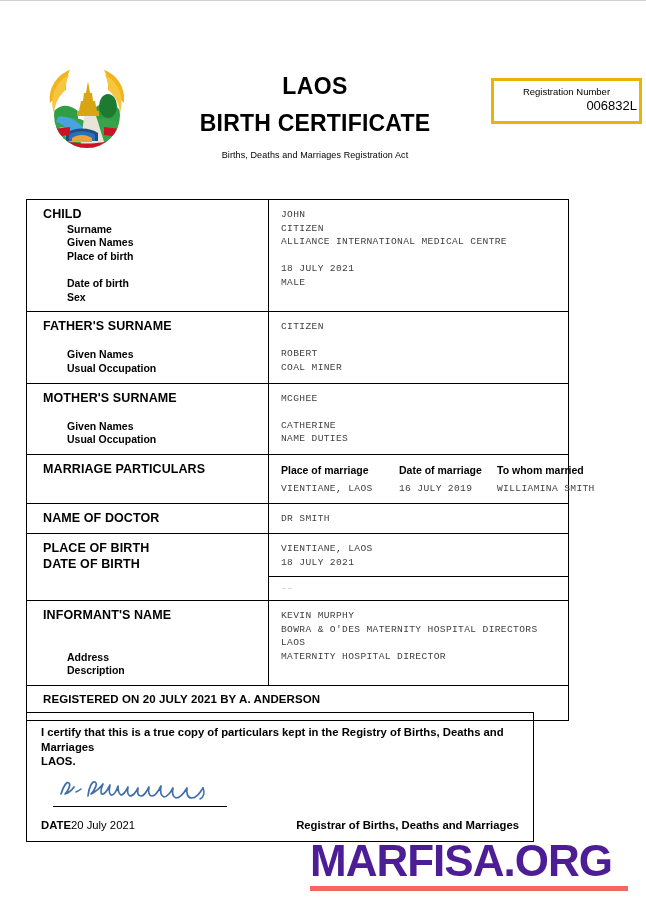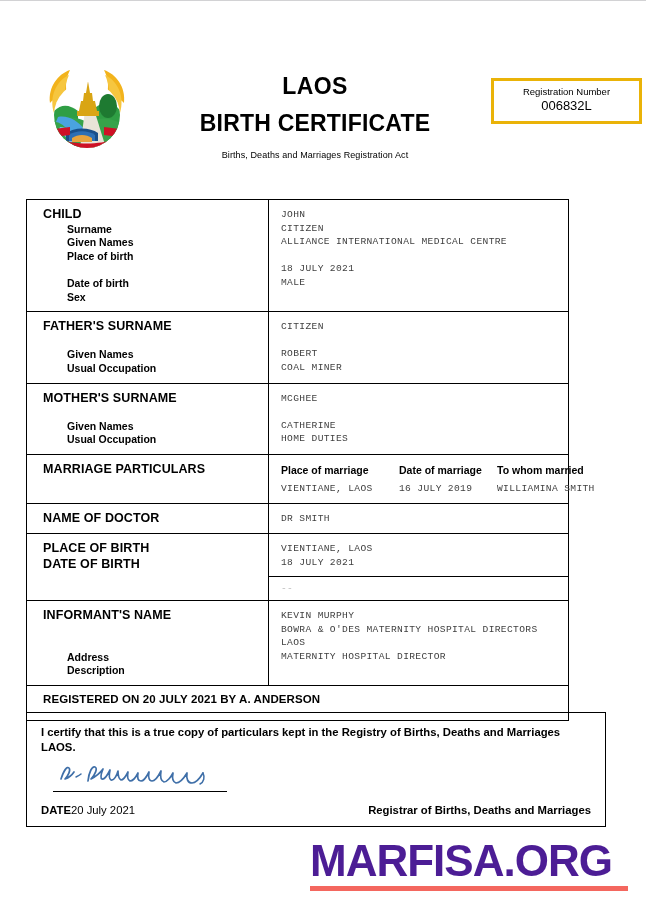--- a/index.html
+++ b/index.html
@@ -64,21 +64,21 @@
   .regnum-box {
     position: absolute;
     left: 491px; top: 22px;
     width: 151px;
     border: 3px solid #eab308;
     padding: 5px 2px 6px 2px;
     text-align: center;
     box-sizing: border-box;
   }
   .regnum-label { font-size: 9.5px; line-height: 1.2; }
-  .regnum-value { font-size: 13px; line-height: 1.25; margin-top: 1px; }
+  .regnum-value { font-size: 13px; line-height: 1.25; margin-top: 1px; text-align: right; }
 
   
   .cert-table {
     position: absolute;
     left: 26px; top: 198px;
     width: 543px;
     border: 1px solid #000;
     box-sizing: border-box;
   }
   .row {
@@ -143,21 +143,21 @@
     font-size: 11.5px;
     font-weight: bold;
     letter-spacing: 0.1px;
     min-height: 20px;
   }
 
   
   .certify-box {
     position: absolute;
     left: 26px; top: 711px;
-    width: 580px;
+    width: 508px;
     border: 1px solid #000;
     box-sizing: border-box;
     padding: 12px 14px 8px 14px;
   }
   .certify-text {
     font-size: 11.3px;
     font-weight: bold;
     line-height: 14.5px;
   }
   .sig-area {
@@ -312,21 +312,21 @@
       <div class="col-left">
         <div class="sec-title">MOTHER'S SURNAME</div>
         <div class="spacer-line"></div>
         <div class="field-label">Given Names</div>
         <div class="field-label">Usual Occupation</div>
       </div>
       <div class="col-right">
         <div class="val">MCGHEE</div>
         <div class="spacer-line"></div>
         <div class="val">CATHERINE</div>
-        <div class="val">HOME DUTIES</div>
+        <div class="val">NAME DUTIES</div>
       </div>
     </div>
 
     <div class="row">
       <div class="col-left">
         <div class="sec-title">MARRIAGE PARTICULARS</div>
       </div>
       <div class="col-right">
         <div class="mp-heads">
           <span class="mp-c1">Place of marriage</span>

